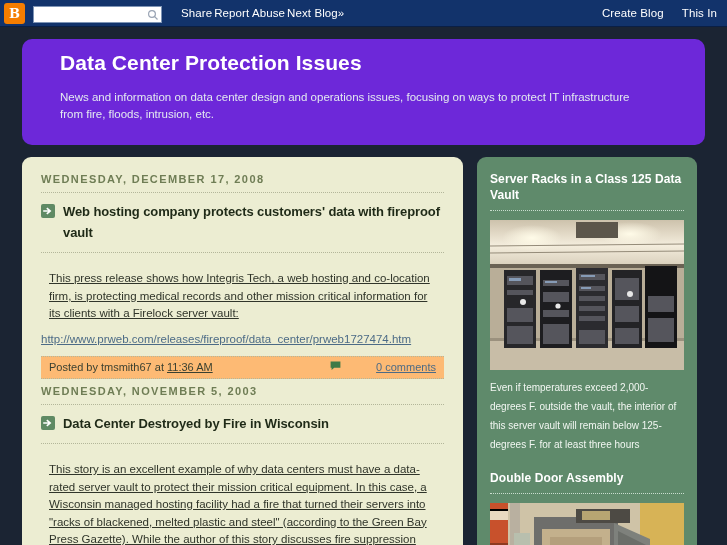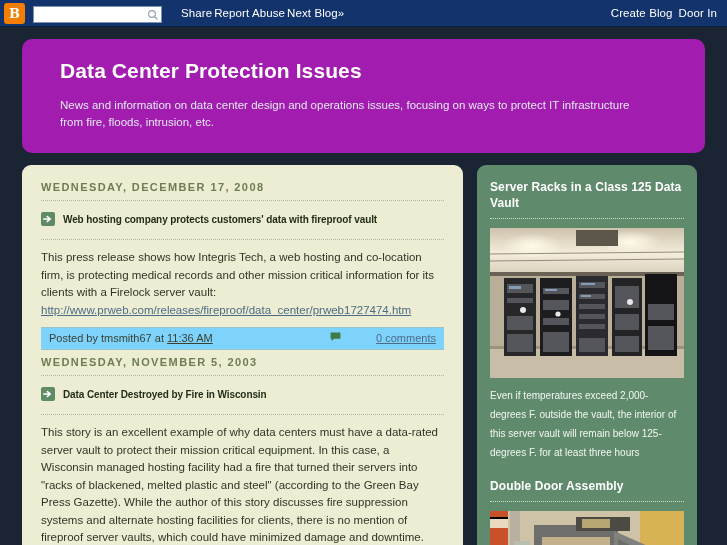--- a/index.html
+++ b/index.html
@@ -72,43 +72,43 @@
   }
   .nav-links {
     display: flex;
     align-items: center;
     gap: 2px;
     flex: 1 1 auto;
   }
   .nav-links-right {
     display: flex;
     align-items: flex-start;
-    gap: 6px;
+    gap: 18px;
     flex: 0 0 auto;
   }
   .nav-link {
     color: #ffffff;
     font-size: 11.5px;
     text-decoration: none;
     white-space: nowrap;
     letter-spacing: 0.1px;
   }
 
   
   #page {
     width: 727px;
     box-sizing: border-box;
     padding: 12px 22px 0 22px;
   }
 
   
   #header-banner {
-    background: #a21caf;
+    background: #6d28d9;
     border-radius: 10px;
-    padding: 20px 38px 22px 38px;
+    padding: 12px 38px 22px 38px;
     box-sizing: border-box;
   }
   #blog-title {
     color: #ffffff;
     font-size: 21px;
     font-weight: bold;
     margin: 0 0 14px 0;
     letter-spacing: 0.1px;
   }
   #blog-desc {
@@ -158,46 +158,46 @@
     flex: 0 0 auto;
     width: 14px;
     height: 14px;
     background: #5f8a64;
     border-radius: 2px;
     margin-top: 3px;
     position: relative;
   }
   .post-bullet svg { display: block; }
   .post-title {
-    font-size: 10px;
+    font-size: 13px;
     font-weight: bold;
     color: #1f2a17;
     line-height: 21px;
     margin: 0;
     letter-spacing: -0.1px;
   }
   .post-body {
     font-size: 11.5px;
     line-height: 17.5px;
     color: #30352a;
     padding: 9px 0 8px 0;
   }
-  .post-body p { margin: 0; }
+  .post-body p { margin: 8px; text-decoration: underline; }
   .post-link {
     color: #4c6b86;
     text-decoration: underline;
     word-break: break-all;
   }
   .post-footer {
     display: flex;
     align-items: center;
     justify-content: space-between;
     border-top: 1px dotted #b3b69a;
     border-bottom: 1px dotted #b3b69a;
-    background: #7dd3fc;
+    background: #fdba74;
     font-size: 11px;
     color: #3a4030;
     padding: 4px 8px 5px 8px;
     margin-bottom: 2px;
   }
   .post-footer .ts {
     text-decoration: underline;
     color: #3a4030;
   }
   .comments-wrap {
@@ -269,21 +269,21 @@
   </div>
 
   <div class="nav-links">
     <a class="nav-link" href="#">Share</a>
     <a class="nav-link" href="#">Report Abuse</a>
     <a class="nav-link" href="#">Next Blog»</a>
   </div>
 
   <div class="nav-links-right">
     <a class="nav-link" href="#">Create Blog</a>
-    <a class="nav-link" href="#">Door In</a>
+    <a class="nav-link" href="#">This In</a>
   </div>
 </div>
 
 <div id="page">
 
   <div id="header-banner">
     <h1 id="blog-title">Data Center Protection Issues</h1>
     <p id="blog-desc">News and information on data center design and operations issues, focusing on ways to protect IT infrastructure from fire, floods, intrusion, etc.</p>
   </div>
 

